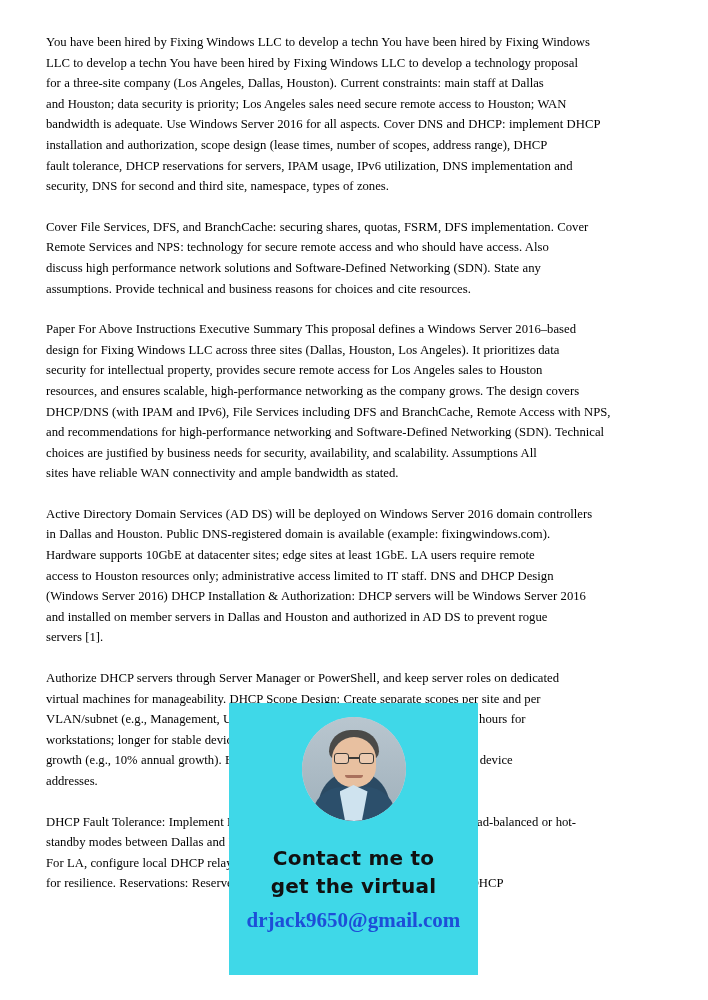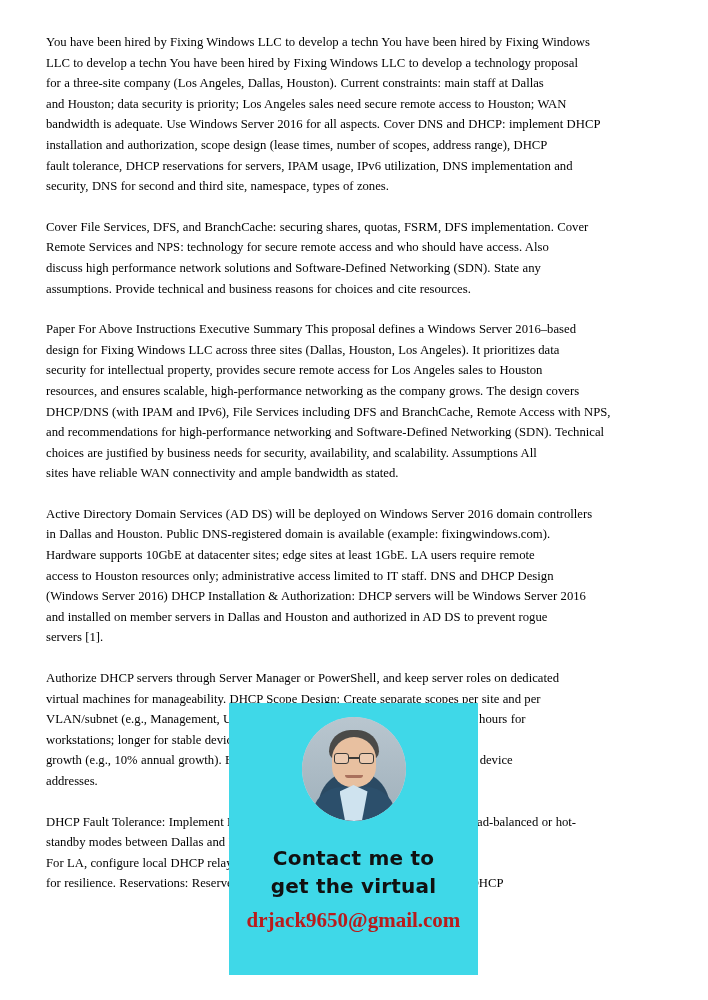--- a/index.html
+++ b/index.html
@@ -144,21 +144,21 @@
     font-size: 20px;
     line-height: 28px;
     letter-spacing: 0.2px;
   }
   .ov-email {
     margin-top: 6px;
     font-family: "Liberation Serif", serif;
     font-size: 21px;
     line-height: 28px;
     font-weight: bold;
-    color: #b91c1c;
+    color: #1d4ed8;
   }
 </style>
 </head>
 <body>
 
 <div class="page">
 
   <div class="doc-body">
     <p class="para">You have been hired by Fixing Windows LLC to develop a techn You have been hired by Fixing Windows
 LLC to develop a techn You have been hired by Fixing Windows LLC to develop a technology proposal

